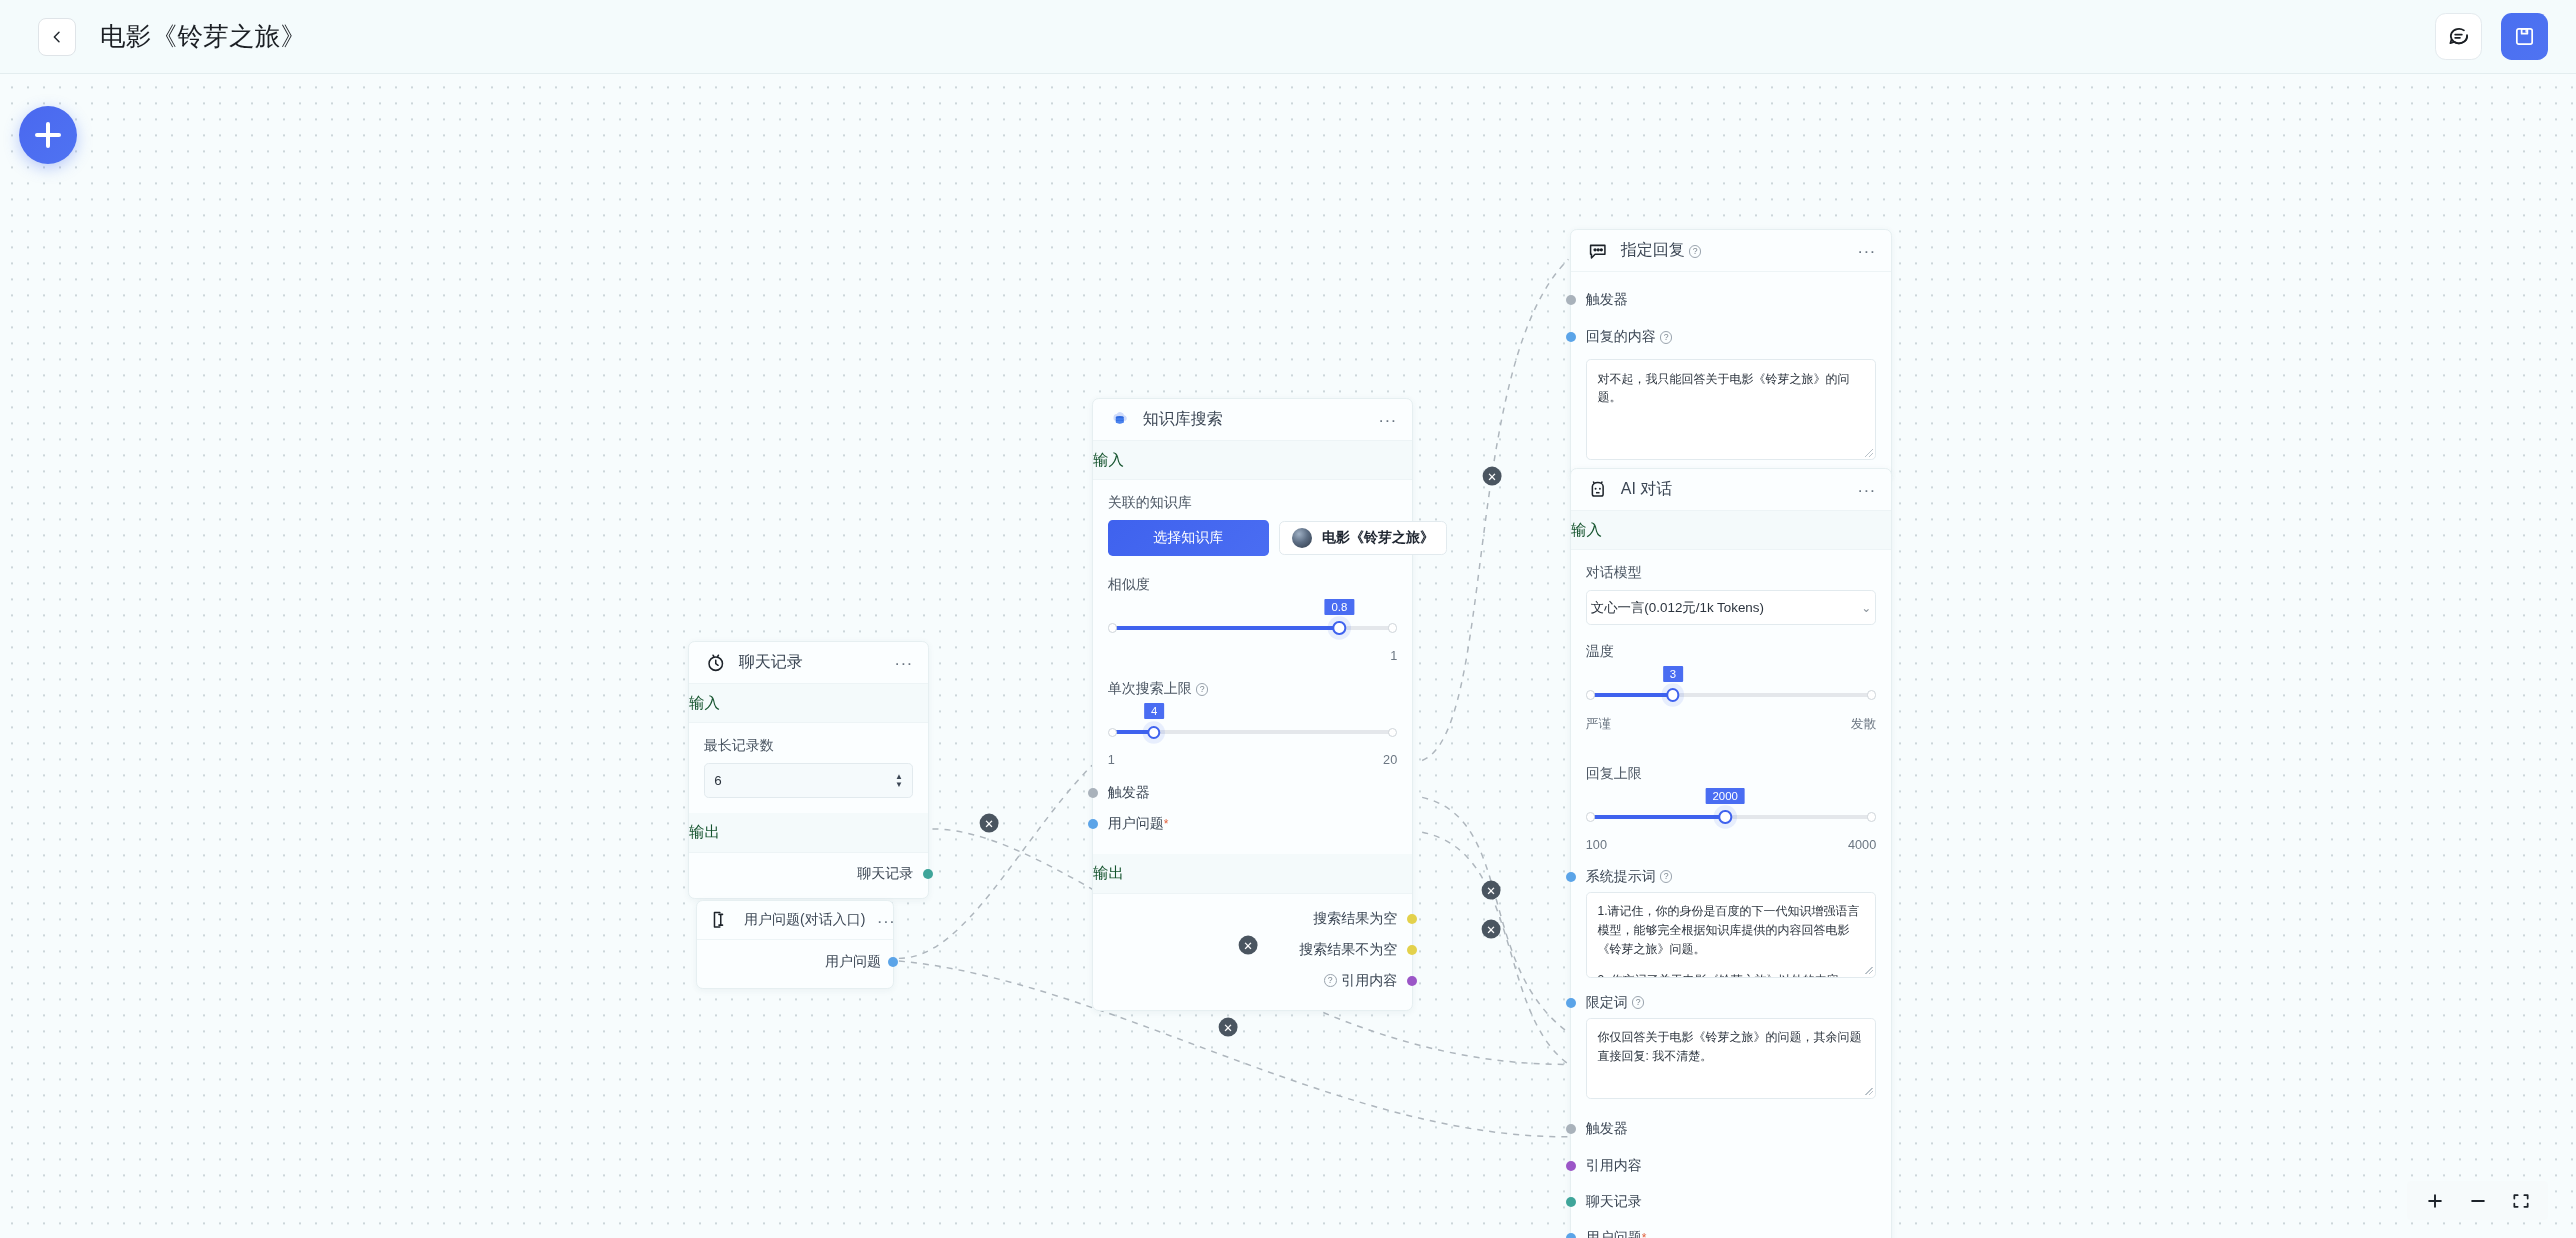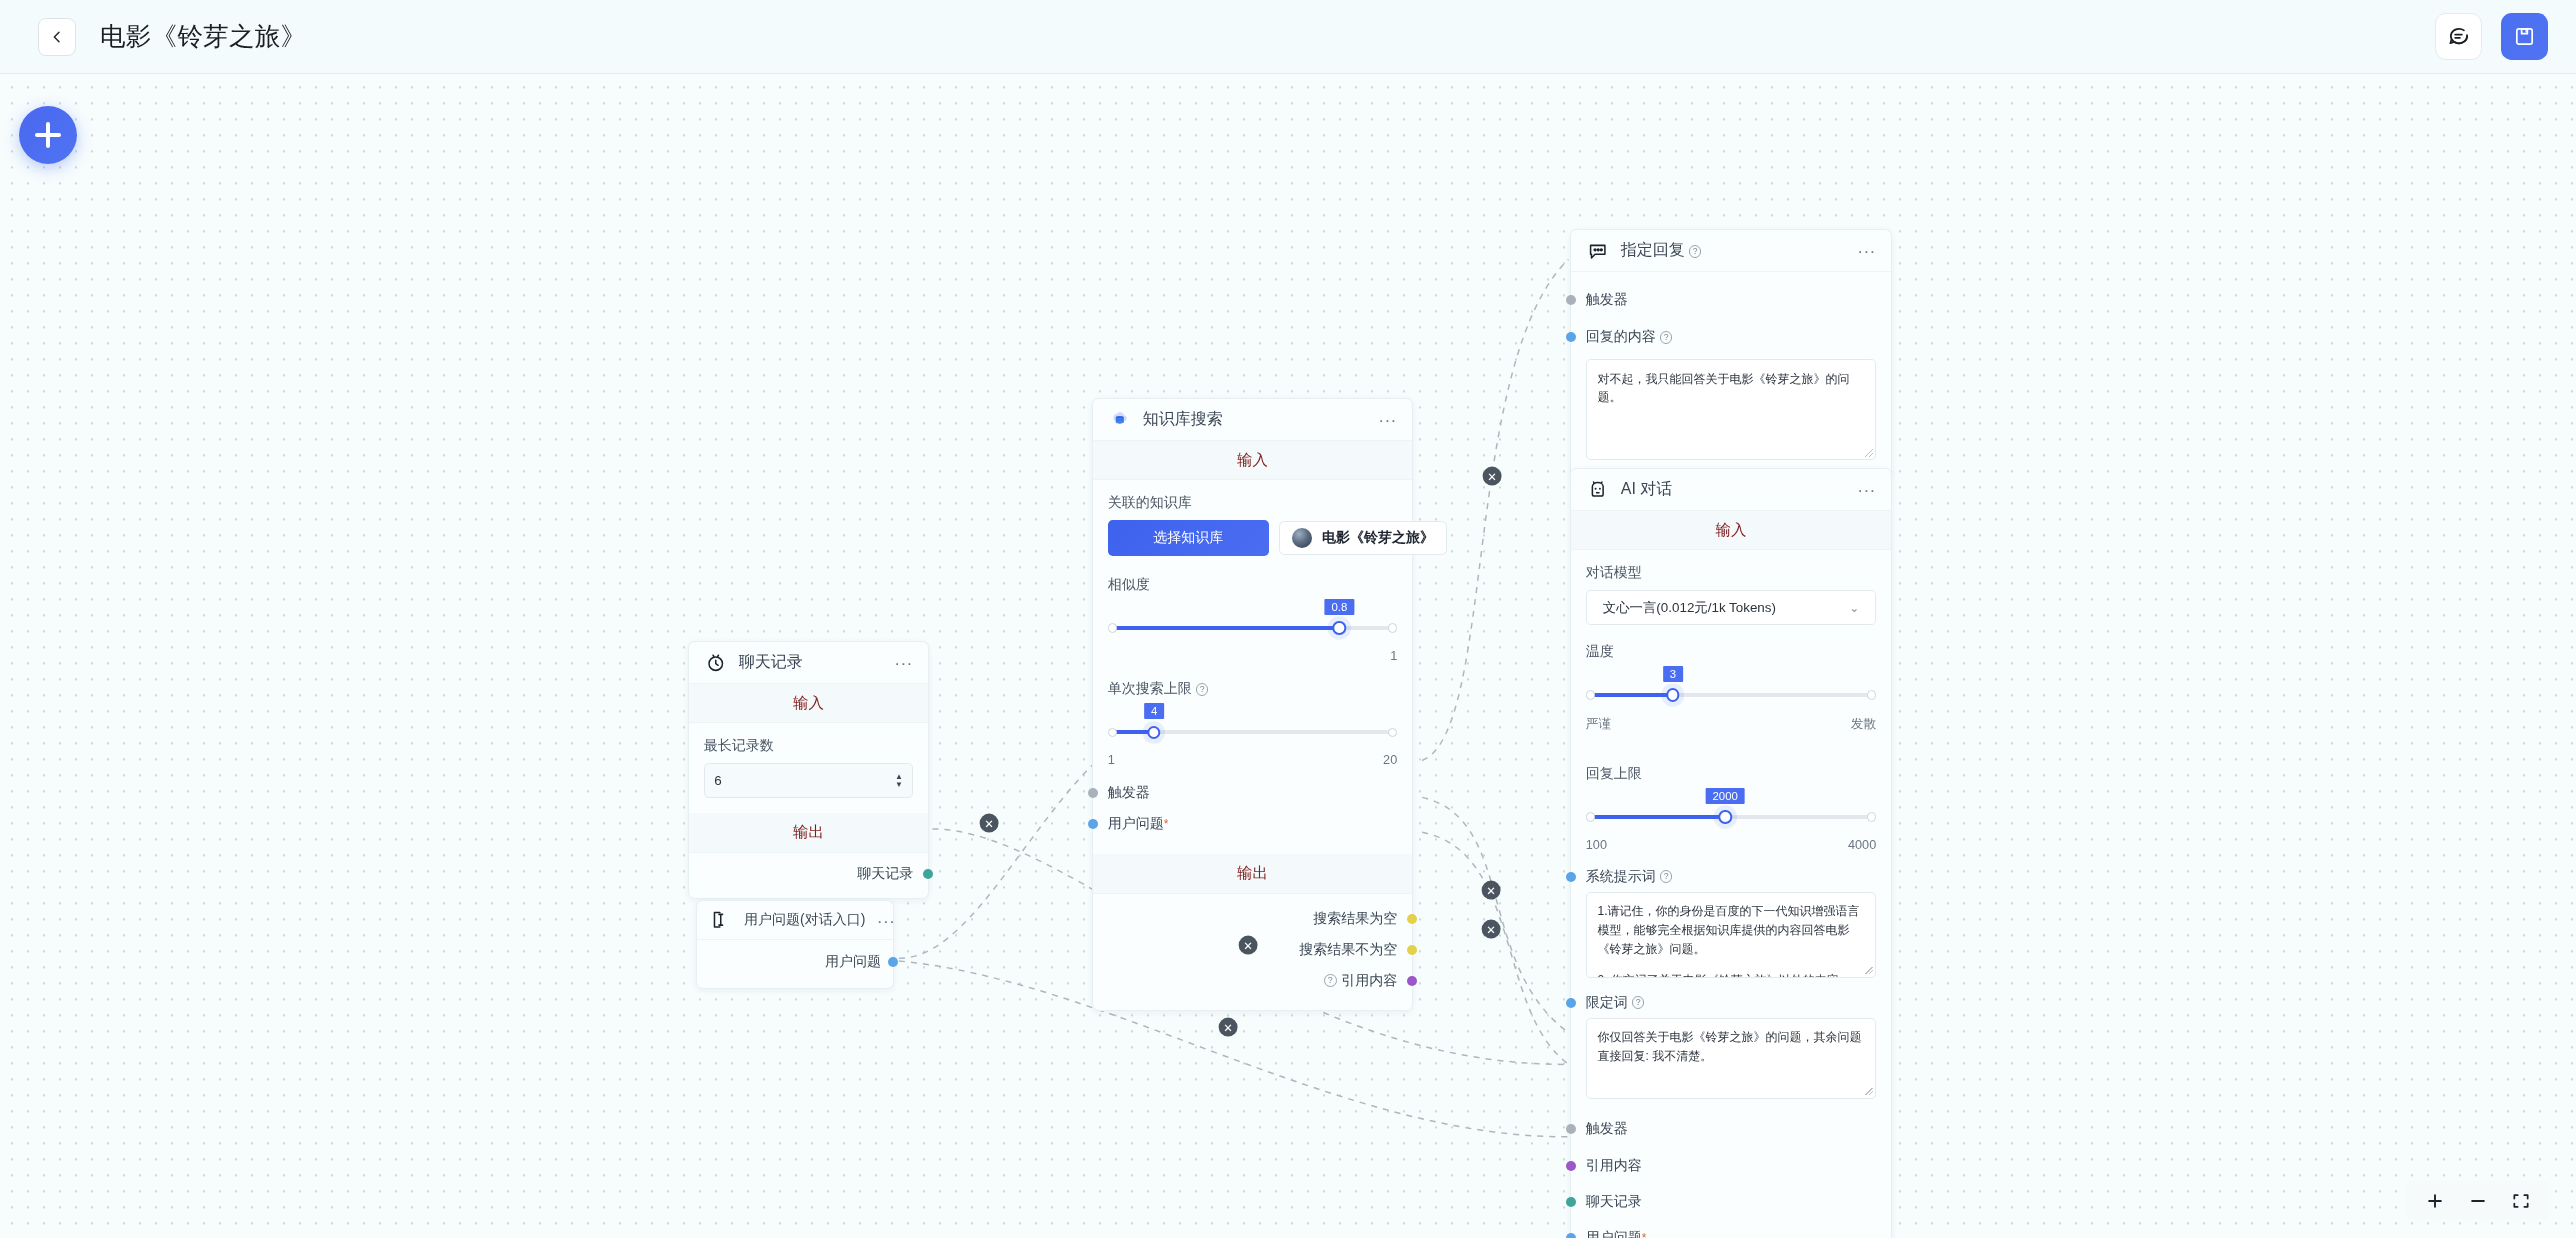--- a/index.html
+++ b/index.html
@@ -100,21 +100,21 @@
     display: inline-flex; align-items: center; justify-content: center;
     width: 12.7px; height: 12.7px; border-radius: 50%;
     border: 1.1px solid #9aa4ae; color: #7b858f;
     font-size: 8.7px; line-height: 1; margin-left: 4px; vertical-align: 0.7px;
   }
   .node-menu {
     margin-left: auto; color: #6b7682; font-size: 17.4px; letter-spacing: 1.3px;
     line-height: .5; cursor: pointer; padding-bottom: 6px;
   }
   .section-bar {
-    text-align: center; font-size: 15.4px; color: #7f1d1d;
+    font-size: 15.4px; color: #14532d;
     padding: 8.7px 0; background: #f4fafb;
     border-bottom: 0.7px solid #edf4f6;
   }
   .node-body { padding: 13.4px 14.8px 14.8px; }
   .field-label {
     font-size: 14px; color: #4a5562; margin-bottom: 8.7px; white-space: nowrap;
   }
 
   
   .port-row {
@@ -194,21 +194,21 @@
     width: 7.4px; height: 7.4px;
     background:
       linear-gradient(135deg, transparent 45%, #b9c2c9 45%, #b9c2c9 55%, transparent 55%),
       linear-gradient(135deg, transparent 70%, #b9c2c9 70%, #b9c2c9 80%, transparent 80%);
   }
   .textbox p + p { margin-top: 1.1em; }
 
   .select-box {
     border: 0.7px solid #e2eaee; border-radius: 4.7px; background: #fff;
     height: 35px; display: flex; align-items: center;
-    padding: 0 16px; font-size: 13.4px; color: #2b333d; cursor: pointer;
+    padding: 0 4px; font-size: 13.4px; color: #2b333d; cursor: pointer;
   }
   .select-box .chev { margin-left: auto; color: #8b949c; font-size: 12px; }
 
   .stepper {
     border: 0.7px solid #e2eaee; border-radius: 4.7px; background: #f5fafc;
     height: 35px; display: flex; align-items: center;
     padding: 0 9.4px; font-size: 13.4px; color: #2b333d; cursor: text;
   }
   .stepper .arrows {
     margin-left: auto; display: flex; flex-direction: column; gap: 2px;

